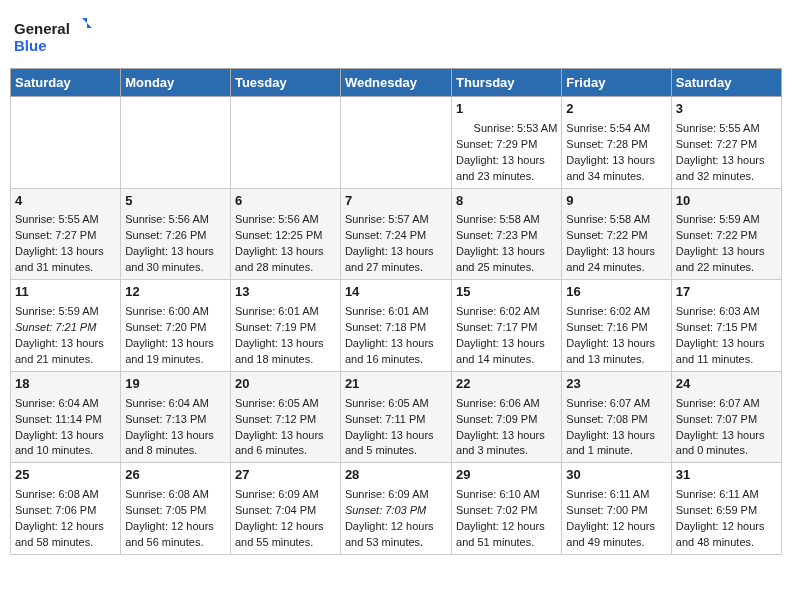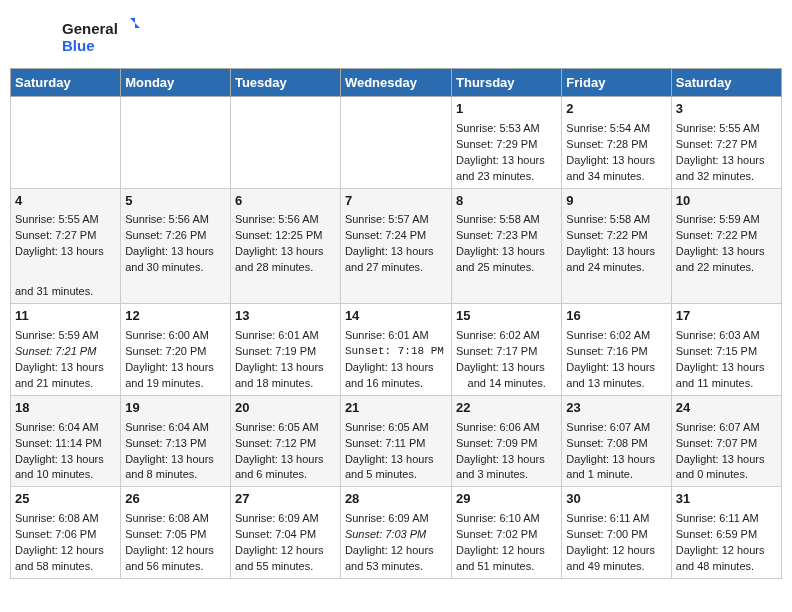--- a/index.html
+++ b/index.html
@@ -107,21 +107,21 @@
       </tr>
   </thead>
   <tbody id="calendar-body">
   <tr>
         <td class="empty-cell"></td>
         <td class="empty-cell"></td>
         <td class="empty-cell"></td>
         <td class="empty-cell"></td>
         <td>
           <span class="day-number">1</span>
-          <span style="display: block;">Sunrise: 5:53 AM</span>
+          <span style="display: block; text-align: right;">Sunrise: 5:53 AM</span>
           <span style="display: block;">Sunset: 7:29 PM</span>
           <span style="display: block;">Daylight: 13 hours</span>
           <span style="display: block;">and 23 minutes.</span>
         </td>
         <td>
           <span class="day-number">2</span>
           <span style="display: block;">Sunrise: 5:54 AM</span>
           <span style="display: block;">Sunset: 7:28 PM</span>
           <span style="display: block;">Daylight: 13 hours</span>
           <span style="display: block;">and 34 minutes.</span>
@@ -133,21 +133,21 @@
           <span style="display: block;">Daylight: 13 hours</span>
           <span style="display: block;">and 32 minutes.</span>
         </td>
       </tr>
       <tr>
         <td>
           <span class="day-number">4</span>
           <span style="display: block;">Sunrise: 5:55 AM</span>
           <span style="display: block;">Sunset: 7:27 PM</span>
           <span style="display: block;">Daylight: 13 hours</span>
-          <span style="display: block; margin-top: 24px;">and 31 minutes.</span>
+          <span style="display: block;">and 31 minutes.</span>
         </td>
         <td>
           <span class="day-number">5</span>
           <span style="display: block;">Sunrise: 5:56 AM</span>
           <span style="display: block;">Sunset: 7:26 PM</span>
           <span style="display: block;">Daylight: 13 hours</span>
           <span style="display: block;">and 30 minutes.</span>
         </td>
         <td>
           <span class="day-number">6</span>
@@ -203,30 +203,30 @@
         <td>
           <span class="day-number">13</span>
           <span style="display: block;">Sunrise: 6:01 AM</span>
           <span style="display: block;">Sunset: 7:19 PM</span>
           <span style="display: block;">Daylight: 13 hours</span>
           <span style="display: block;">and 18 minutes.</span>
         </td>
         <td>
           <span class="day-number">14</span>
           <span style="display: block;">Sunrise: 6:01 AM</span>
-          <span style="display: block; font-family: Liberation Mono, monospace;">Sunset: 7:18 PM</span>
+          <span style="display: block;">Sunset: 7:18 PM</span>
           <span style="display: block;">Daylight: 13 hours</span>
           <span style="display: block;">and 16 minutes.</span>
         </td>
         <td>
           <span class="day-number">15</span>
           <span style="display: block;">Sunrise: 6:02 AM</span>
           <span style="display: block;">Sunset: 7:17 PM</span>
           <span style="display: block;">Daylight: 13 hours</span>
-          <span style="display: block; text-align: center;">and 14 minutes.</span>
+          <span style="display: block;">and 14 minutes.</span>
         </td>
         <td>
           <span class="day-number">16</span>
           <span style="display: block;">Sunrise: 6:02 AM</span>
           <span style="display: block;">Sunset: 7:16 PM</span>
           <span style="display: block;">Daylight: 13 hours</span>
           <span style="display: block;">and 13 minutes.</span>
         </td>
         <td>
           <span class="day-number">17</span>
@@ -346,19 +346,18 @@
     display: flex;
     justify-content: space-between;
     align-items: center;
     margin-bottom: 10px;
     padding: 4px 4px 0 4px;
   }
   .logo-wrapper {
     display: flex;
     flex-direction: column;
     align-items: center;
-    margin-left: 48px;
   }
   .logo-icon {
     width: 80px;
     height: 44px;
   }
 </style>
 
 </body></html>

